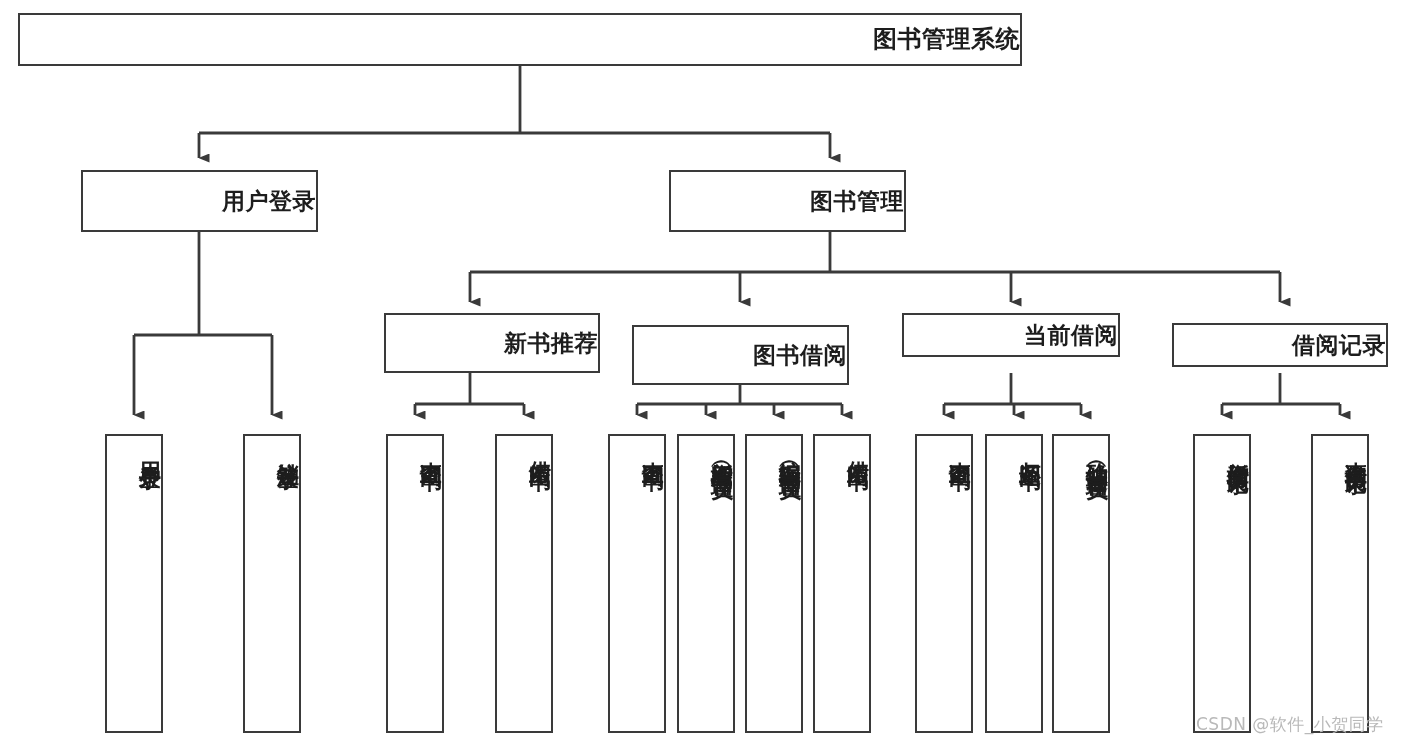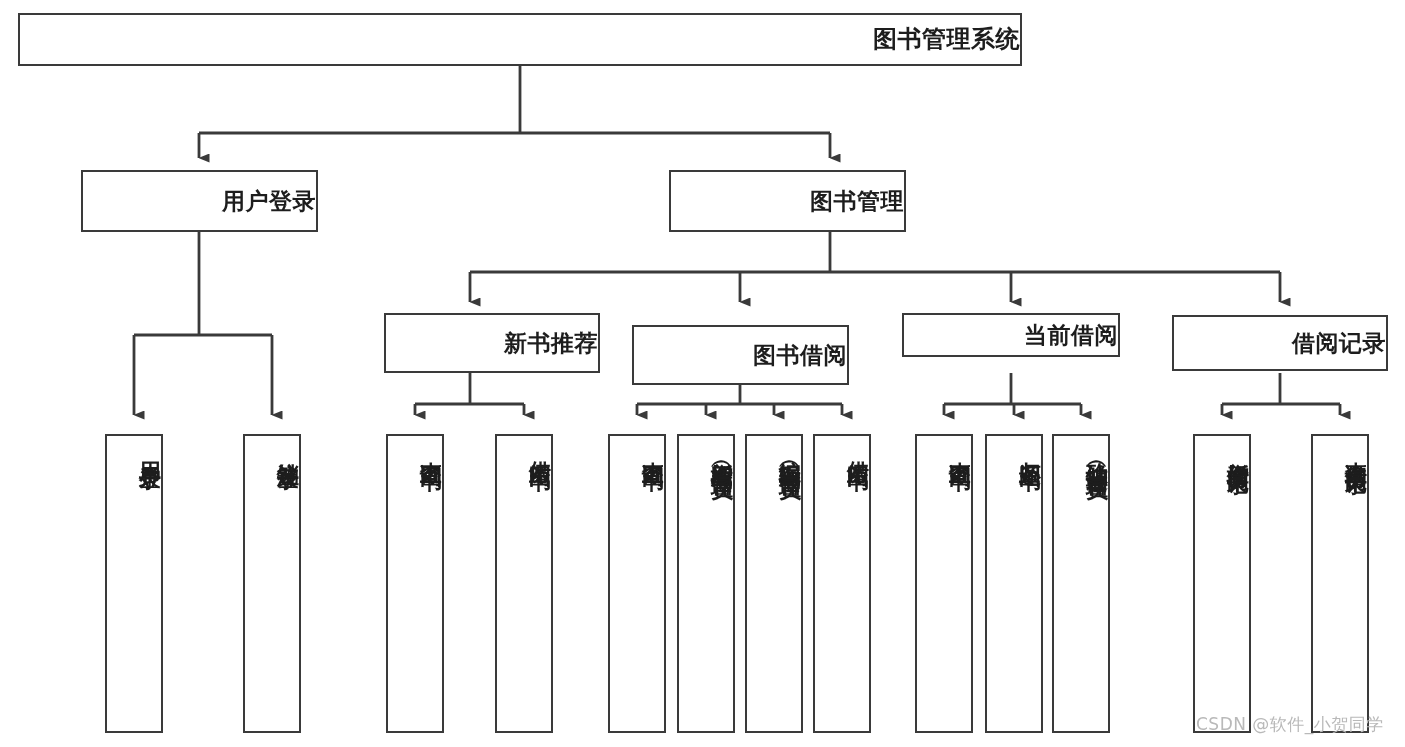--- a/index.html
+++ b/index.html
@@ -144,21 +144,21 @@
 
   <div class="node" style="left:362px; top:313px; width:216px; height:60px;margin-left:22px;">
     <span class="label">新书推荐</span>
   </div>
   <div class="node" style="left:632px; top:313px; width:217px; height:60px;margin-top:12px;">
     <span class="label">图书借阅</span>
   </div>
   <div class="node" style="left:902px; top:313px; width:218px; height:44px;">
     <span class="label">当前借阅</span>
   </div>
-  <div class="node" style="left:1172px; top:315px; width:216px; height:56px;">
+  <div class="node" style="left:1172px; top:323px; width:216px; height:44px;">
     <span class="label">借阅记录</span>
   </div>
 
   <div class="node vertical" style="left:105px; top:434px; width:58px; height:299px;">
     <span class="label">用户登录</span>
   </div>
   <div class="node vertical" style="left:243px; top:434px; width:58px; height:299px;">
     <span class="label">注销登录</span>
   </div>
 

